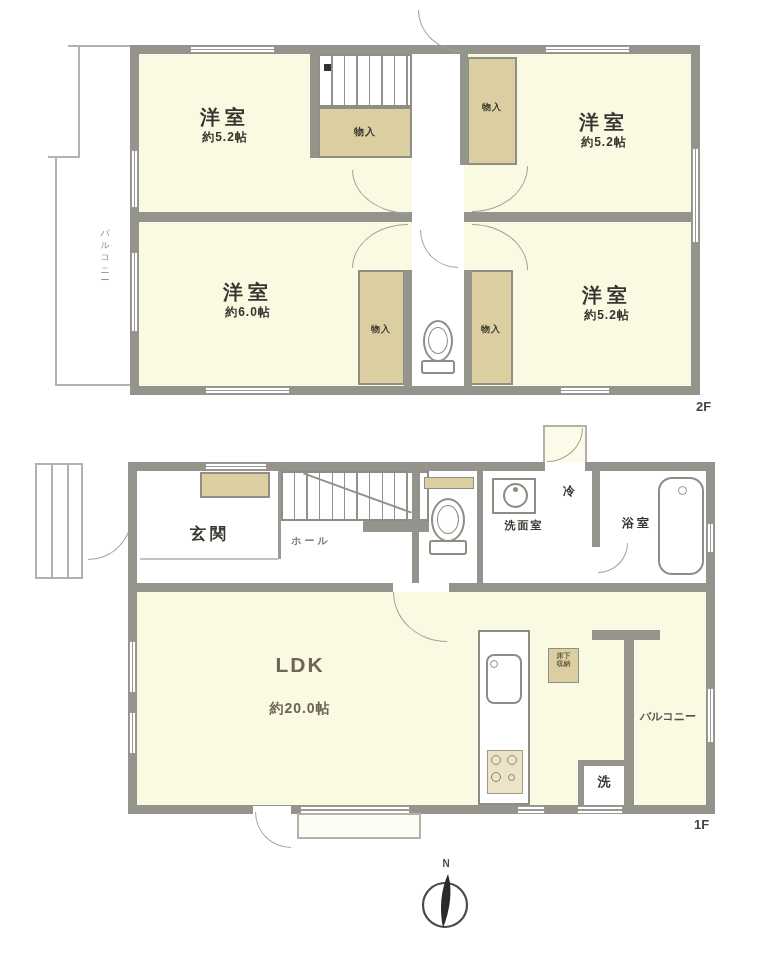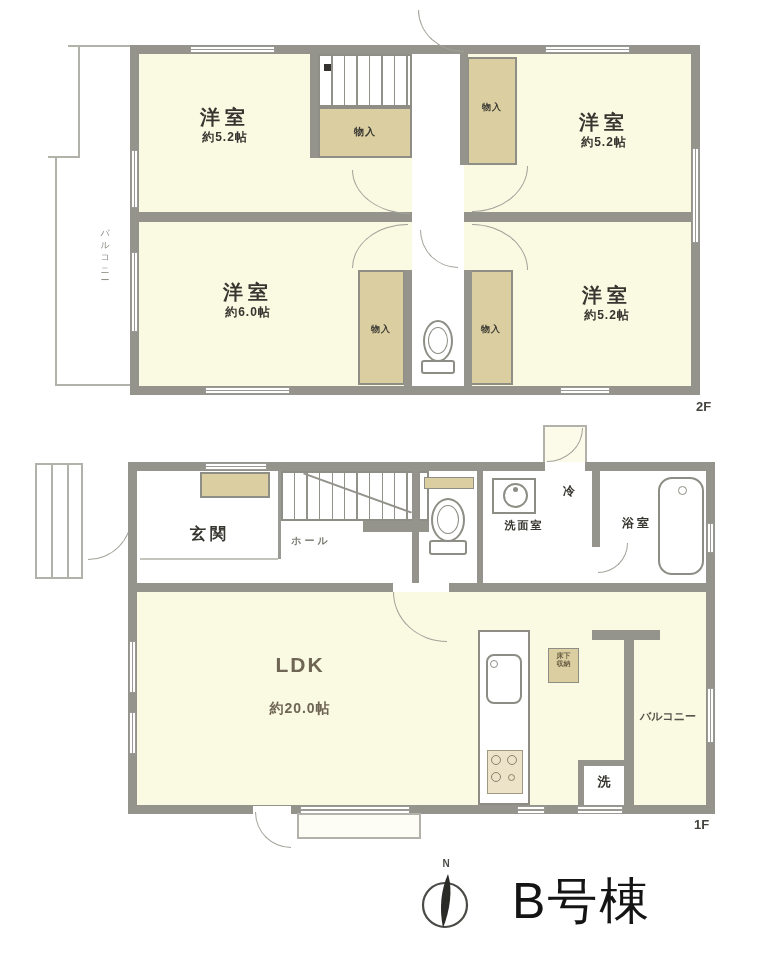--- a/index.html
+++ b/index.html
@@ -197,15 +197,14 @@
   <div class="lbl" style="left:592px;top:774px;width:24px;font-size:13px;font-weight:700;">洗</div>
   <div class="fl-tag" style="left:694px;top:817px;">1F</div>
 
   <div class="abs" style="left:412px;top:868px;width:66px;height:66px;">
     <svg width="66" height="66" viewBox="0 0 66 66">
       <circle cx="33" cy="37" r="22" fill="none" stroke="#4a4a46" stroke-width="2.2"></circle>
       <path d="M36,6 C29,22 27,40 31,60 C38,42 41,22 36,6 Z" fill="#2a2a27"></path>
     </svg>
   </div>
   <div class="lbl" style="left:438px;top:858px;width:16px;font-size:10px;color:#4a4a46;font-weight:700;">N</div>
-  <div class="bigtitle" style="left:512px;top:868px;">B号棟</div>
 
 </div>
 
 </body></html>

